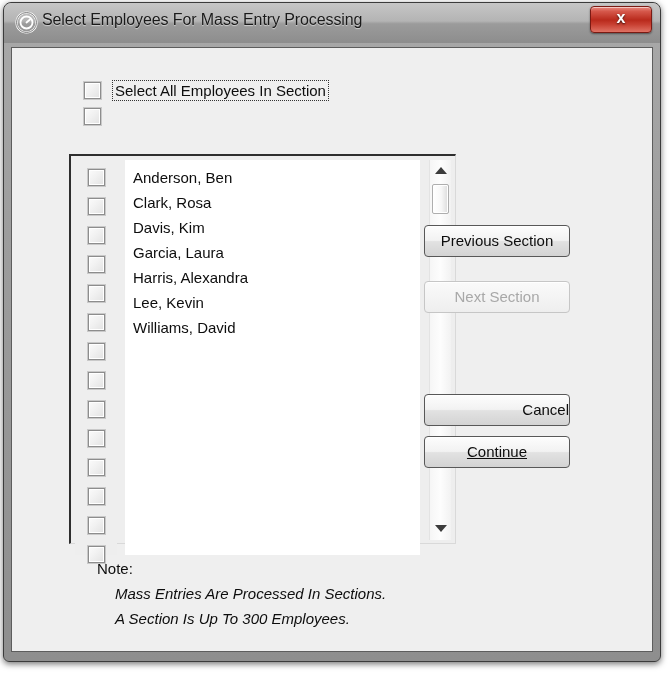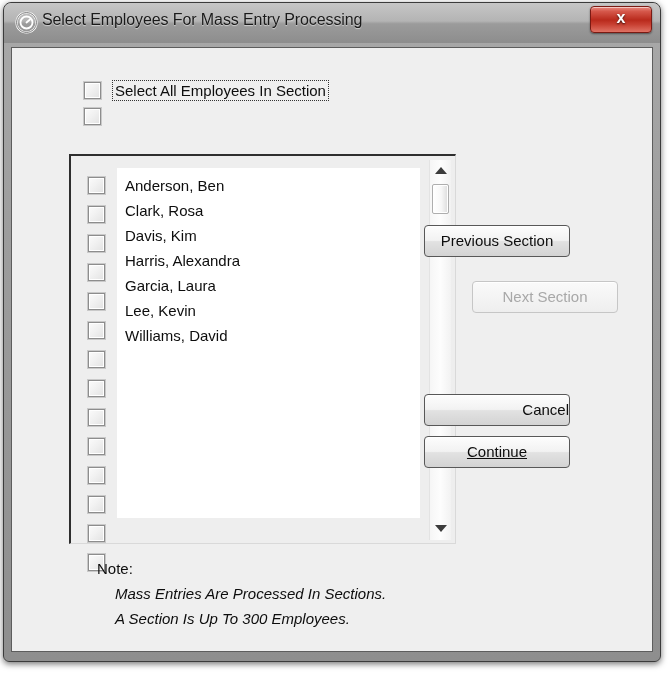--- a/index.html
+++ b/index.html
@@ -133,24 +133,25 @@
     box-sizing: border-box;
     background: #eeeeee;
     border-top: 2px solid #2e2e2e;
     border-left: 2px solid #2e2e2e;
     border-right: 1px solid #d9d9d9;
     border-bottom: 1px solid #d9d9d9;
   }
   .listinner {
     position: absolute;
     left: 4px;
-    top: 12px;
+    top: 4px;
     width: 345px;
-    height: 350px;
+    height: 395px;
     display: flex;
+    gap: 8px;
   }
   .gutter {
     width: 42px;
     background: #eeeeee;
     flex: 0 0 auto;
     padding-top: 5px;
   }
   .gutter .cb {
     margin: 4px auto 0 auto;
     display: block;
@@ -233,21 +234,20 @@
     text-align: center;
     line-height: 30px;
     cursor: pointer;
     box-shadow: inset 0 1px 0 #ffffff;
   }
   .btn.disabled {
     border-color: #c6c6c6;
     color: #a8a8a8;
     background: linear-gradient(180deg, #fafafa 0%, #f4f4f4 50%, #eeeeee 100%);
     cursor: default;
-    margin-left: 48px;
   }
   #btn-prev  { left: 412px; top: 177px; }
   #btn-next  { left: 412px; top: 233px; }
   #btn-cancel{ left: 412px; top: 346px; text-align: right; }
   #btn-cont  { left: 412px; top: 388px; text-decoration: underline; }
 
   
   .note {
     position: absolute;
     left: 85px;
@@ -333,22 +333,22 @@
               <span class="cb"></span>
             </div>
           <div class="cbslot">
               <span class="cb"></span>
             </div>
         </div>
         <div class="names">
           <div class="namerow">Anderson, Ben</div>
           <div class="namerow">Clark, Rosa</div>
           <div class="namerow">Davis, Kim</div>
+          <div class="namerow">Garcia, Laura</div>
           <div class="namerow">Harris, Alexandra</div>
-          <div class="namerow">Garcia, Laura</div>
           <div class="namerow">Lee, Kevin</div>
           <div class="namerow">Williams, David</div>
           <div class="namerow"></div>
           <div class="namerow"></div>
           <div class="namerow"></div>
           <div class="namerow"></div>
           <div class="namerow"></div>
           <div class="namerow"></div>
           <div class="namerow"></div>
         </div>

